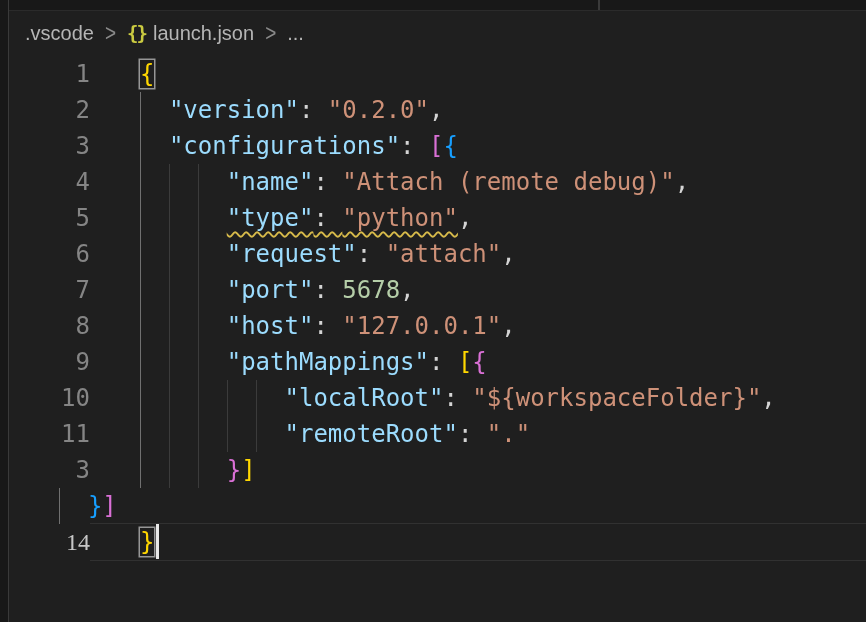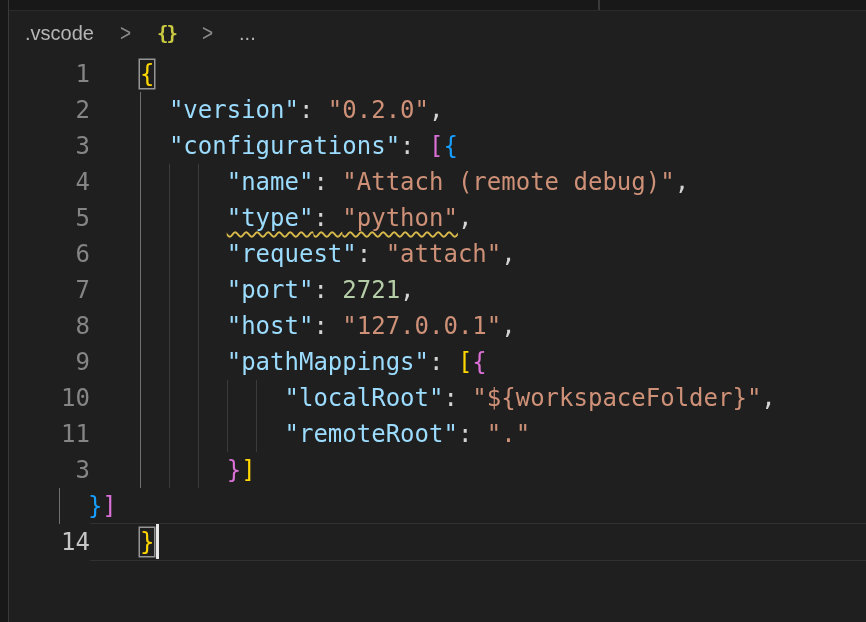--- a/index.html
+++ b/index.html
@@ -9,36 +9,36 @@
     font-family:"Liberation Sans", sans-serif;
   }
   
   .sidebar-edge{position:absolute;left:0;top:0;bottom:0;width:8px;background:var(--strip);border-right:1px solid var(--sash);z-index:4;}
   
   .tabbar{position:absolute;left:9px;right:0;top:0;height:10px;background:var(--strip);border-bottom:1px solid var(--border);}
   .tab-divider{position:absolute;left:589px;top:0;width:2px;height:10px;background:var(--sash);}
   
   .breadcrumbs{
     position:absolute;left:9px;right:0;top:11px;height:44px;
-    display:flex;align-items:center;gap:26px;padding-left:16px;
+    display:flex;align-items:center;gap:11px;padding-left:16px;
     color:var(--bcFg);font-size:20px;
   }
   .bc-item{cursor:default;}
   .bc-file{display:flex;align-items:center;gap:7px;}
   .bc-sep{color:var(--bcSep);font-size:19px;transform:scaleY(1.25);}
   .bc-icon{color:var(--jsonIcon);font-family:"DejaVu Sans Mono",monospace;font-size:19px;font-weight:bold;letter-spacing:-2px;}
   
   .editor{
     position:absolute;left:9px;right:0;top:56px;bottom:0;
     font-family:"DejaVu Sans Mono",monospace;font-size:24px;line-height:36px;
     color:var(--pun);
   }
   .line{display:flex;height:36px;position:relative;white-space:pre;}
   .ln{width:81px;flex:none;text-align:right;color:var(--ln);user-select:none;}
-  .line.active .ln{color:var(--lnActive);}
+  .line.active .ln{color:var(--lnActive);font-family:Liberation Serif, serif;}
   .code{position:relative;flex:1;padding-left:50px;}
   .guide{position:absolute;top:0;bottom:0;width:1px;background:var(--guide);}
   .guide.gactive{background:var(--guideActive);}
   .tok.key{color:var(--key);}
   .tok.str{color:var(--str);}
   .tok.num{color:var(--num);}
   .tok.pun{color:var(--pun);}
   .tok.b1{color:var(--b1);}
   .tok.b2{color:var(--b2);}
   .tok.b3{color:var(--b3);}
@@ -62,34 +62,35 @@
 <div class="sidebar-edge"></div>
 <div class="tabbar">
   <div class="tab-divider"></div>
 </div>
 
 <div class="breadcrumbs">
   <span class="bc-item">.vscode</span>
   <span class="bc-sep">&gt;</span>
   <span class="bc-file">
     <span class="bc-icon">{}</span>
+    <span>launch.json</span>
   </span>
   <span class="bc-sep">&gt;</span>
   <span class="bc-item">...</span>
 </div>
 
 <div class="editor">
   <div>
       <div class="line"><div class="ln">1</div><div class="code"><span class="tok b1 bbox">{</span></div></div>
       <div class="line"><div class="ln">2</div><div class="code"><span class="guide gactive" style="left: calc(0ch + 50px);"></span>  <span class="tok key">"version"</span><span class="tok pun">: </span><span class="tok str">"0.2.0"</span><span class="tok pun">,</span></div></div>
       <div class="line"><div class="ln">3</div><div class="code"><span class="guide gactive" style="left: calc(0ch + 50px);"></span>  <span class="tok key">"configurations"</span><span class="tok pun">: </span><span class="tok b2">[</span><span class="tok b3">{</span></div></div>
       <div class="line"><div class="ln">4</div><div class="code"><span class="guide gactive" style="left: calc(0ch + 50px);"></span><span class="guide" style="left: calc(2ch + 50px);"></span><span class="guide" style="left: calc(4ch + 50px);"></span>      <span class="tok key">"name"</span><span class="tok pun">: </span><span class="tok str">"Attach (remote debug)"</span><span class="tok pun">,</span></div></div>
       <div class="line"><div class="ln">5</div><div class="code"><span class="guide gactive" style="left: calc(0ch + 50px);"></span><span class="guide" style="left: calc(2ch + 50px);"></span><span class="guide" style="left: calc(4ch + 50px);"></span>      <span class="squig"><span class="tok key">"type"</span><span class="tok pun">: </span><span class="tok str">"python"</span></span><span class="tok pun">,</span></div></div>
       <div class="line"><div class="ln">6</div><div class="code"><span class="guide gactive" style="left: calc(0ch + 50px);"></span><span class="guide" style="left: calc(2ch + 50px);"></span><span class="guide" style="left: calc(4ch + 50px);"></span>      <span class="tok key">"request"</span><span class="tok pun">: </span><span class="tok str">"attach"</span><span class="tok pun">,</span></div></div>
-      <div class="line"><div class="ln">7</div><div class="code"><span class="guide gactive" style="left: calc(0ch + 50px);"></span><span class="guide" style="left: calc(2ch + 50px);"></span><span class="guide" style="left: calc(4ch + 50px);"></span>      <span class="tok key">"port"</span><span class="tok pun">: </span><span class="tok num">2721</span><span class="tok pun">,</span></div></div>
+      <div class="line"><div class="ln">7</div><div class="code"><span class="guide gactive" style="left: calc(0ch + 50px);"></span><span class="guide" style="left: calc(2ch + 50px);"></span><span class="guide" style="left: calc(4ch + 50px);"></span>      <span class="tok key">"port"</span><span class="tok pun">: </span><span class="tok num">5678</span><span class="tok pun">,</span></div></div>
       <div class="line"><div class="ln">8</div><div class="code"><span class="guide gactive" style="left: calc(0ch + 50px);"></span><span class="guide" style="left: calc(2ch + 50px);"></span><span class="guide" style="left: calc(4ch + 50px);"></span>      <span class="tok key">"host"</span><span class="tok pun">: </span><span class="tok str">"127.0.0.1"</span><span class="tok pun">,</span></div></div>
       <div class="line"><div class="ln">9</div><div class="code"><span class="guide gactive" style="left: calc(0ch + 50px);"></span><span class="guide" style="left: calc(2ch + 50px);"></span><span class="guide" style="left: calc(4ch + 50px);"></span>      <span class="tok key">"pathMappings"</span><span class="tok pun">: </span><span class="tok b1">[</span><span class="tok b2">{</span></div></div>
       <div class="line"><div class="ln">10</div><div class="code"><span class="guide gactive" style="left: calc(0ch + 50px);"></span><span class="guide" style="left: calc(2ch + 50px);"></span><span class="guide" style="left: calc(4ch + 50px);"></span><span class="guide" style="left: calc(6ch + 50px);"></span><span class="guide" style="left: calc(8ch + 50px);"></span>          <span class="tok key">"localRoot"</span><span class="tok pun">: </span><span class="tok str">"${workspaceFolder}"</span><span class="tok pun">,</span></div></div>
       <div class="line"><div class="ln">11</div><div class="code"><span class="guide gactive" style="left: calc(0ch + 50px);"></span><span class="guide" style="left: calc(2ch + 50px);"></span><span class="guide" style="left: calc(4ch + 50px);"></span><span class="guide" style="left: calc(6ch + 50px);"></span><span class="guide" style="left: calc(8ch + 50px);"></span>          <span class="tok key">"remoteRoot"</span><span class="tok pun">: </span><span class="tok str">"."</span></div></div>
       <div class="line"><div class="ln">3</div><div class="code"><span class="guide gactive" style="left: calc(0ch + 50px);"></span><span class="guide" style="left: calc(2ch + 50px);"></span><span class="guide" style="left: calc(4ch + 50px);"></span>      <span class="tok b2">}</span><span class="tok b1">]</span></div></div>
       <div class="line"><div class="code"><span class="guide gactive" style="left: calc(0ch + 50px);"></span>  <span class="tok b3">}</span><span class="tok b2">]</span></div></div>
       <div class="line active"><div class="ln">14</div><div class="code"><span class="tok b1 bbox">}</span><span class="cursor"></span></div></div>
     </div>
 </div>
 

